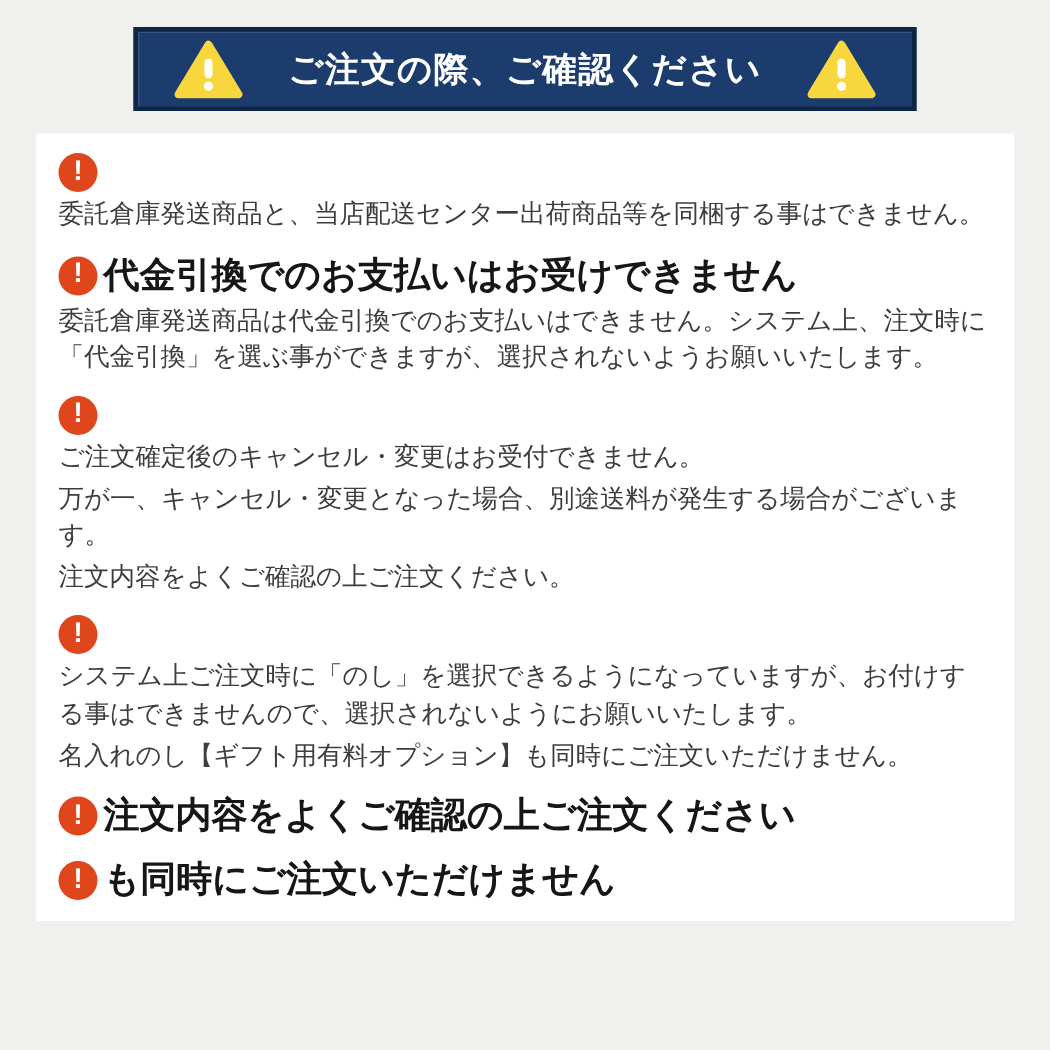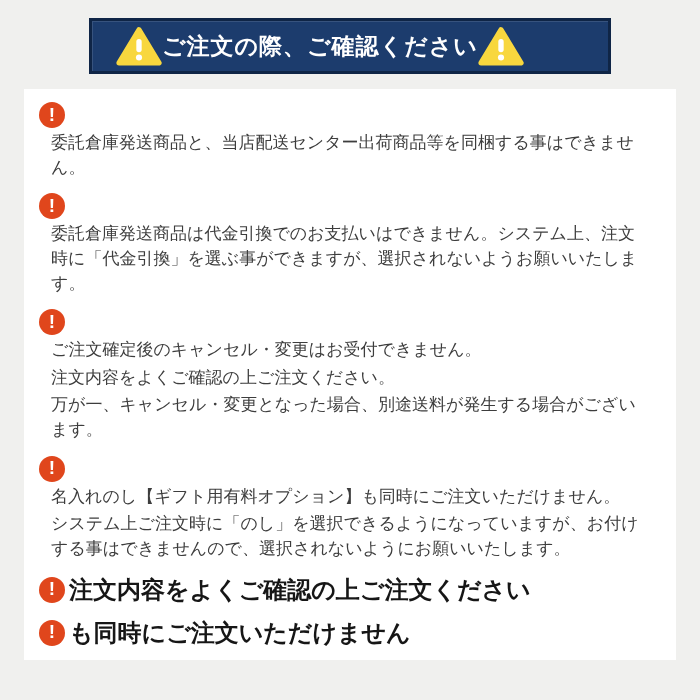--- a/index.html
+++ b/index.html
@@ -17,20 +17,21 @@
   .banner {
     box-sizing: border-box;
     width: 522px;
     height: 56px;
     margin: 18px auto 0;
     background: #1c3c6d;
     border: 3px solid #0f2546;
     box-shadow: inset 1px 1px 0 rgba(255,255,255,0.12);
     display: flex;
     align-items: center;
+    justify-content: space-between;
     padding: 0 24px;
   }
   .banner-title {
     color: #ffffff;
     font-size: 23px;
     font-weight: bold;
     letter-spacing: 1px;
     white-space: nowrap;
   }
   .tri-icon { display: block; }
@@ -64,21 +65,21 @@
     display: inline-flex;
     align-items: center;
     justify-content: center;
     font-weight: bold;
     font-size: 19px;
     line-height: 1;
     padding-bottom: 2px;
     box-sizing: border-box;
   }
   .body-text {
-    margin: 3px 12px 0;
+    margin: 3px 0 0;
     font-size: 17px;
     line-height: 1.45;
     color: #3d3d3d;
   }
 </style>
 </head>
 <body>
 
 <div class="banner">
   <svg class="tri-icon" width="46" height="40" viewBox="0 0 60 52" aria-hidden="true">
@@ -99,39 +100,40 @@
   <div class="section">
     <h2 class="heading">
       <span class="alert-circle">!</span>
     </h2>
     <p class="body-text">委託倉庫発送商品と、当店配送センター出荷商品等を同梱する事はできません。</p>
   </div>
 
   <div class="section">
     <h2 class="heading">
       <span class="alert-circle">!</span>
+      <span>代金引換でのお支払いはお受けできません</span>
     </h2>
     <p class="body-text">委託倉庫発送商品は代金引換でのお支払いはできません。システム上、注文時に「代金引換」を選ぶ事ができますが、選択されないようお願いいたします。</p>
   </div>
 
   <div class="section">
     <h2 class="heading">
       <span class="alert-circle">!</span>
     </h2>
     <p class="body-text">ご注文確定後のキャンセル・変更はお受付できません。</p>
+    <p class="body-text">万が一、キャンセル・変更となった場合、別途送料が発生する場合がございます。</p>
     <p class="body-text">注文内容をよくご確認の上ご注文ください。</p>
-    <p class="body-text">万が一、キャンセル・変更となった場合、別途送料が発生する場合がございます。</p>
   </div>
 
   <div class="section">
     <h2 class="heading">
       <span class="alert-circle">!</span>
     </h2>
+    <p class="body-text">システム上ご注文時に「のし」を選択できるようになっていますが、お付けする事はできませんので、選択されないようにお願いいたします。</p>
     <p class="body-text">名入れのし【ギフト用有料オプション】も同時にご注文いただけません。</p>
-    <p class="body-text">システム上ご注文時に「のし」を選択できるようになっていますが、お付けする事はできませんので、選択されないようにお願いいたします。</p>
   </div>
 
   <div class="section">
     <h2 class="heading">
       <span class="alert-circle">!</span>
       <span>注文内容をよくご確認の上ご注文ください</span>
     </h2>
   </div>
 
   <div class="section">

